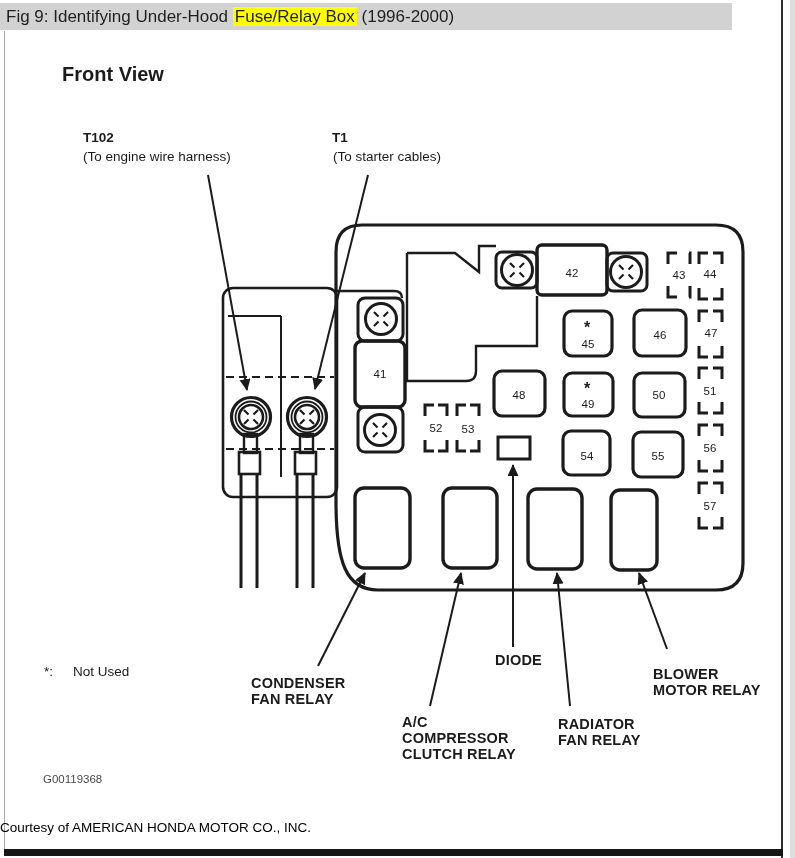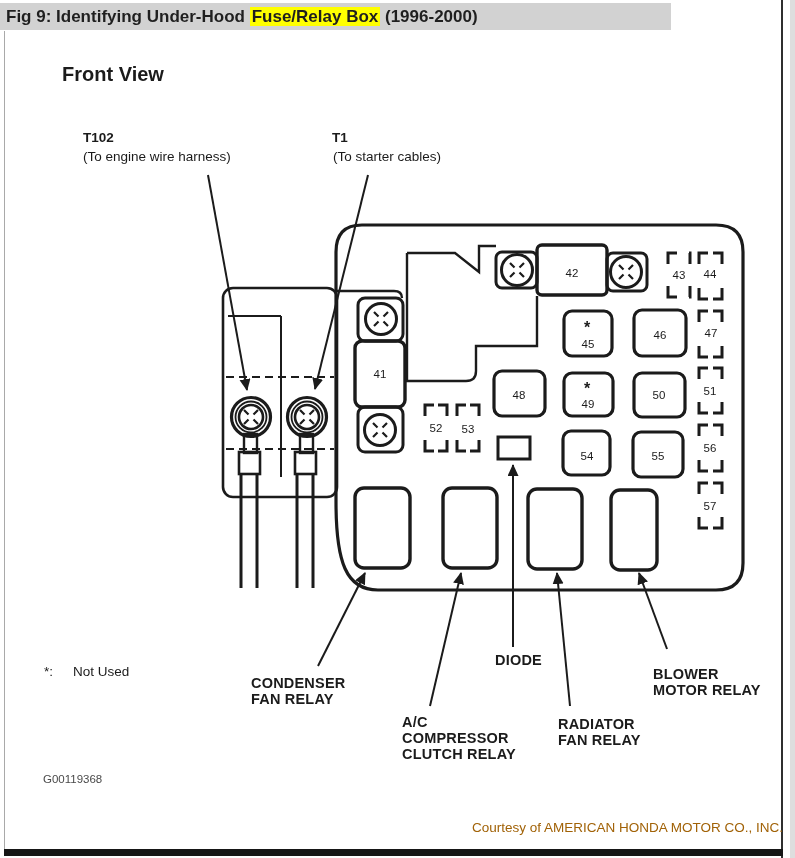--- a/index.html
+++ b/index.html
@@ -1,28 +1,28 @@
 <!DOCTYPE html>
 <html><head>
 <meta charset="utf-8">
 <style>
   html,body{margin:0;padding:0;background:#fff;}
   body{width:795px;height:858px;position:relative;overflow:hidden;
        font-family:"Liberation Sans",sans-serif;}
   
-  #titlebar{position:absolute;left:0;top:3px;width:671px;height:27px;
+  #titlebar{position:absolute;left:0;top:3px;width:732px;height:27px;
     background:#d2d2d2;font-size:17px;line-height:27px;color:#1f1f1f;
-    padding-left:6px;box-sizing:border-box;white-space:nowrap;font-weight:bold;}
+    padding-left:6px;box-sizing:border-box;white-space:nowrap;}
   #titlebar .hl{background:#ffff00;padding:0 2px;}
   #right-border{position:absolute;top:0;left:781px;width:2px;height:858px;background:#2f2f2f;}
   #right-strip{position:absolute;top:0;right:0;width:5px;height:858px;background:#dedede;}
   #left-border{position:absolute;top:31px;left:4px;width:1px;height:818px;background:#a9a9a9;}
   #bottom-bar{position:absolute;left:4px;top:849px;width:779px;height:7px;background:#161616;}
-  #footer{position:absolute;left:0;top:820px;width:783px;text-align:right;
-    font-size:13.5px;color:#a16207;}
+  #footer{position:absolute;left:0;top:820px;width:783px;text-align:left;
+    font-size:13.5px;color:#000000;}
   
   svg{position:absolute;left:0;top:0;}
   text{fill:#1b1b1b;font-family:"Liberation Sans",sans-serif;}
   .num{font-size:11.5px;text-anchor:middle;}
   .star{font-size:16px;font-weight:bold;text-anchor:middle;}
   .lbl{font-size:14.5px;font-weight:bold;letter-spacing:.2px;}
   .fv{font-size:20px;font-weight:bold;}
   .tb{font-size:13.5px;font-weight:bold;}
   .tr{font-size:13.5px;}
   .code{font-size:11.5px;fill:#4a4a4a;}

